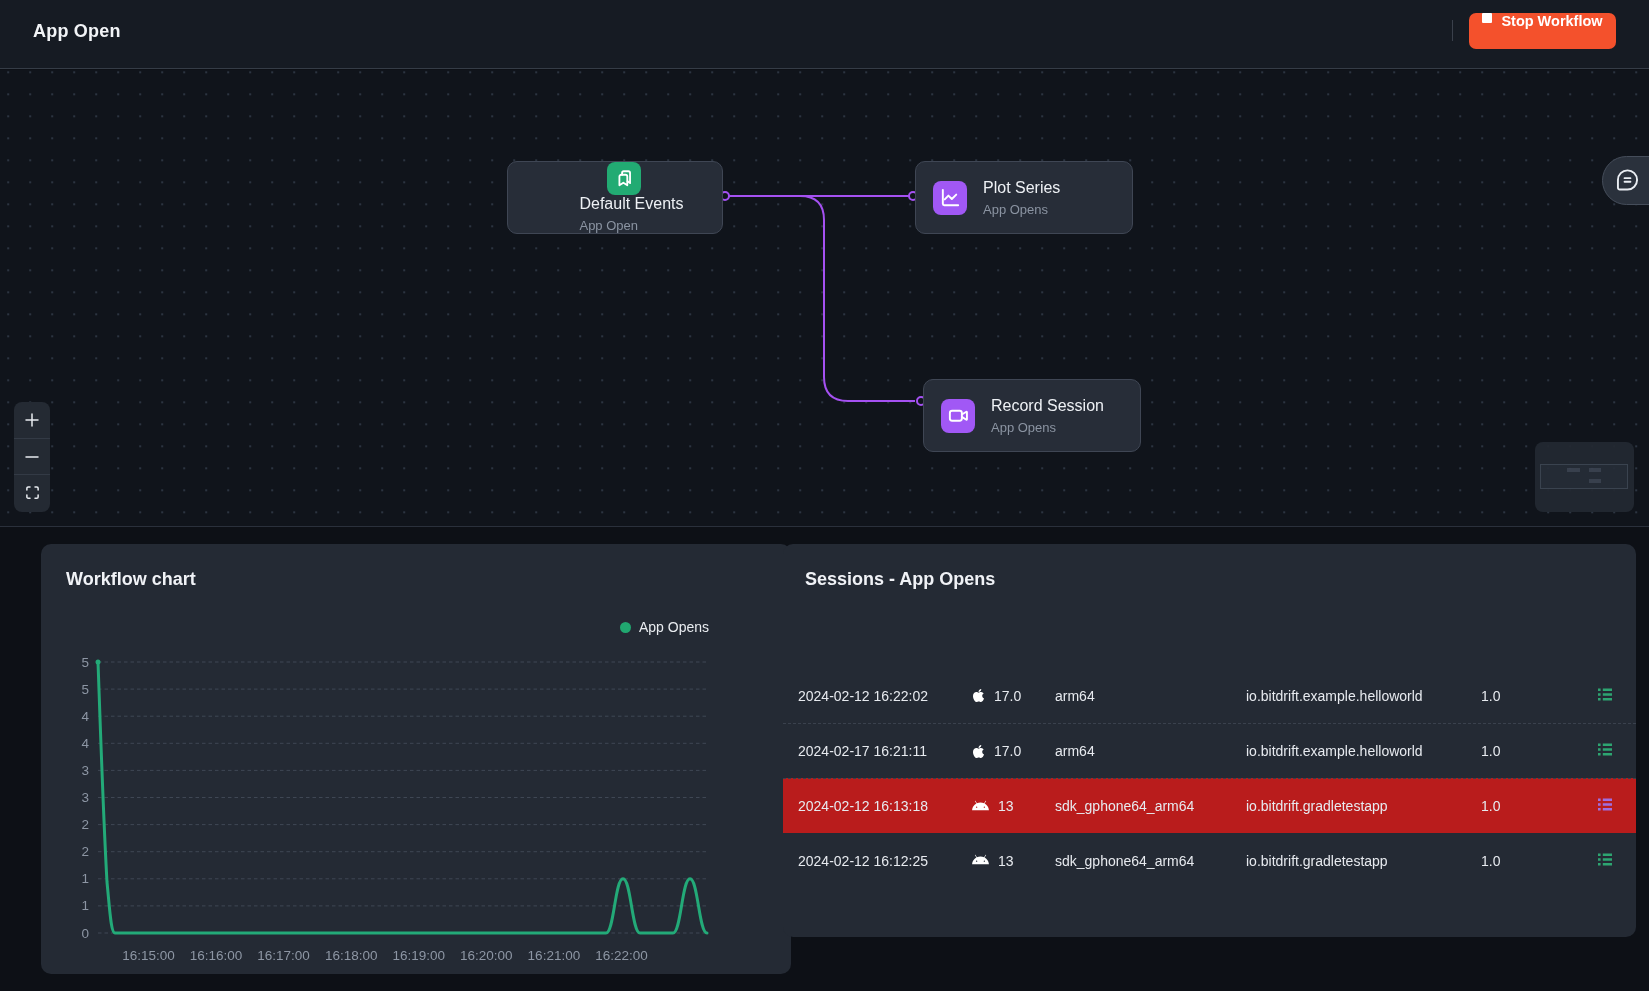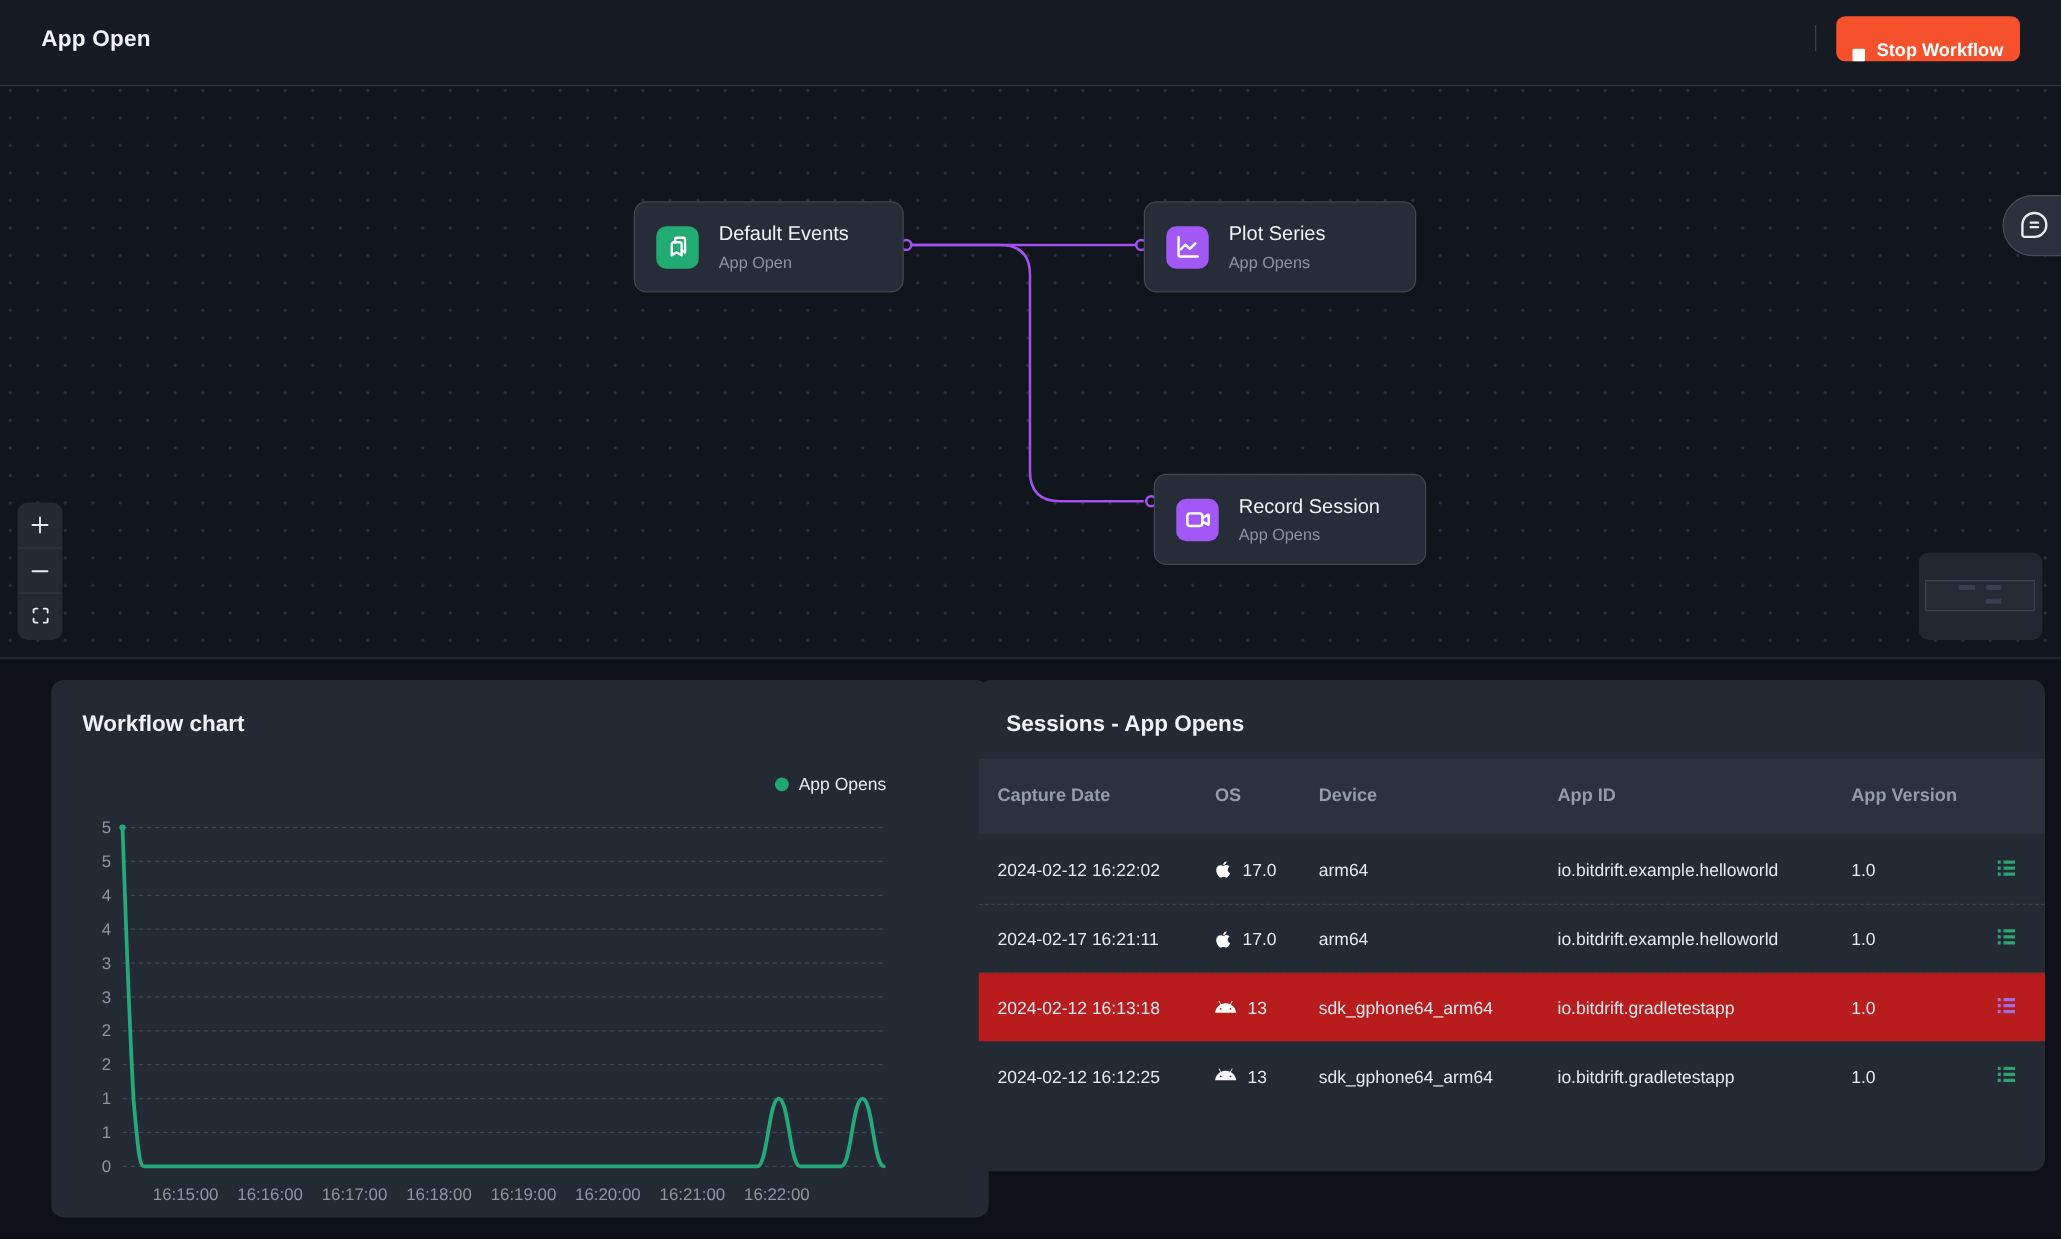--- a/index.html
+++ b/index.html
@@ -3,21 +3,21 @@
 <meta charset="utf-8">
 <style>
 * { margin:0; padding:0; box-sizing:border-box; }
 html,body { width:1649px; height:991px; background:#0d1016; font-family:"Liberation Sans", sans-serif; overflow:hidden; }
 #root { position:relative; width:1649px; height:991px; }
 
 
 .header { position:absolute; left:0; top:0; width:1649px; height:69px; background:#161b23; border-bottom:1px solid #353c46; }
 .header h1 { position:absolute; left:33px; top:21px; font-size:18px; font-weight:bold; color:#f2f4f7; letter-spacing:0.2px; }
 .hsep { position:absolute; left:1452px; top:20px; width:1px; height:21px; background:#3a404b; }
-.stopbtn { position:absolute; left:1469px; top:13px; width:147px; height:36px; background:#f4512c; border-radius:7px; color:#fff; font-weight:bold; font-size:14.5px; display:flex; align-items:flex-end; justify-content:center; gap:9px; }
+.stopbtn { position:absolute; left:1469px; top:13px; width:147px; height:36px; background:#f4512c; border-radius:7px; color:#fff; font-weight:bold; font-size:14.5px; display:flex; align-items:flex-start; justify-content:center; gap:9px; }
 .stopbtn .sq { width:10px; height:10px; background:#fff; border-radius:1px; }
 
 
 .canvas { position:absolute; left:0; top:70px; width:1649px; height:457px; background-color:#10141b;
   background-image:radial-gradient(circle, #2c3441 1px, transparent 1.5px);
   background-size:22px 22px; background-position:-2.8px -8.7px; border-bottom:1px solid #2a303b; }
 
 .node { position:absolute; width:218px; height:73px; background:#272d38; border:1px solid #3f4654; border-radius:10px; display:flex; align-items:center; padding-left:17px; }
 .node .ic { width:34px; height:34px; border-radius:8px; display:flex; align-items:center; justify-content:center; }
 .node .txt { margin-left:16px; }
@@ -71,21 +71,21 @@
 
   <div class="canvas">
     <svg width="1649" height="457" style="position:absolute;left:0;top:0">
       <path d="M727 126 L911 126" stroke="#a551f2" stroke-width="2" fill="none"></path>
       <path d="M727 126 L800 126 Q824 126 824 150 L824 307 Q824 331 848 331 L915 331" stroke="#a551f2" stroke-width="2" fill="none"></path>
       <circle cx="725" cy="126" r="4" fill="#10141b" stroke="#a551f2" stroke-width="2"></circle>
       <circle cx="913" cy="126" r="4" fill="#10141b" stroke="#a551f2" stroke-width="2"></circle>
       <circle cx="921" cy="331" r="4" fill="#10141b" stroke="#a551f2" stroke-width="2"></circle>
     </svg>
 
-    <div class="node" style="left:507px; top:91px; width:216px;">
+    <div class="node" style="left:507px; top:91px; width:216px;flex-direction:column;">
       <div class="ic ic-green">
         <svg width="22" height="22" viewBox="0 0 24 24" fill="none" stroke="#fff" stroke-width="2" stroke-linecap="round" stroke-linejoin="round">
             <path d="M15.6 18.9 11.3 16.1 7 18.9V9.3a1.9 1.9 0 0 1 1.9-1.9h4.8a1.9 1.9 0 0 1 1.9 1.9z"></path>
             <path d="M9.9 7.4V5.3a1.8 1.8 0 0 1 1.8-1.8h5.1a1.8 1.8 0 0 1 1.8 1.8v11.2l-2.8-2"></path>
           </svg>
       </div>
       <div class="txt">
           <div class="t1">Default Events</div>
           <div class="t2">App Open</div>
         </div>
@@ -190,27 +190,20 @@
 <text x="445.3" y="416" text-anchor="middle" font-size="13.5" fill="#8d96a4">16:20:00</text>
 <text x="512.9" y="416" text-anchor="middle" font-size="13.5" fill="#8d96a4">16:21:00</text>
 <text x="580.5" y="416" text-anchor="middle" font-size="13.5" fill="#8d96a4">16:22:00</text>
 <path d="M57 118.0 C 58.5 158 62 268 66 338 C 69 369 70 389.0 74 389.0 L 565 389.0 C 573 389.0 574 334.8 582 334.8 C 590 334.8 591 389.0 599 389.0 L 632 389.0 C 640 389.0 641 334.8 649 334.8 C 657 334.8 658 389.0 666 389.0" fill="none" stroke="#23aa78" stroke-width="3" stroke-linecap="round"></path>
 <circle cx="57" cy="118.0" r="2.5" fill="#23aa78"></circle>
 </svg>
   </div>
 
   <div class="panel" id="sesspanel">
     <h2>Sessions - App Opens</h2>
-    <div class="thead">
-      <span class="c1">Capture Date</span>
-        <span style="position:absolute;left:189px">OS</span>
-        <span class="c3">Device</span>
-        <span class="c4">App ID</span>
-        <span class="c5">App Version</span>
-    </div>
     <div class="trow" style="top:124px">
       <span class="c1">2024-02-12 16:22:02</span>
       <span class="c2">
           <svg width="13" height="15" viewBox="0 0 384 512" fill="#fff">
             <path d="M318.7 268.7c-.2-36.7 16.4-64.4 50-84.8-18.8-26.9-47.2-41.7-84.7-44.6-35.5-2.8-74.3 20.7-88.5 20.7-15 0-49.4-19.7-76.4-19.7C63.3 141.2 4 184.8 4 273.5q0 39.3 14.4 81.2c12.8 36.7 59 126.7 107.2 125.2 25.2-.6 43-17.9 75.8-17.9 31.8 0 48.3 17.9 76.4 17.9 48.6-.7 90.4-82.5 102.6-119.3-65.2-30.7-61.7-90-61.7-91.9zm-56.6-164.2c27.3-32.4 24.8-61.9 24-72.5-24.1 1.4-52 16.4-67.9 34.9-17.5 19.8-27.8 44.3-25.6 71.9 26.1 2 49.9-11.4 69.5-34.3z"></path>
           </svg>
           <span>17.0</span>
         </span>
       <span class="c3">arm64</span>
       <span class="c4">io.bitdrift.example.helloworld</span>

